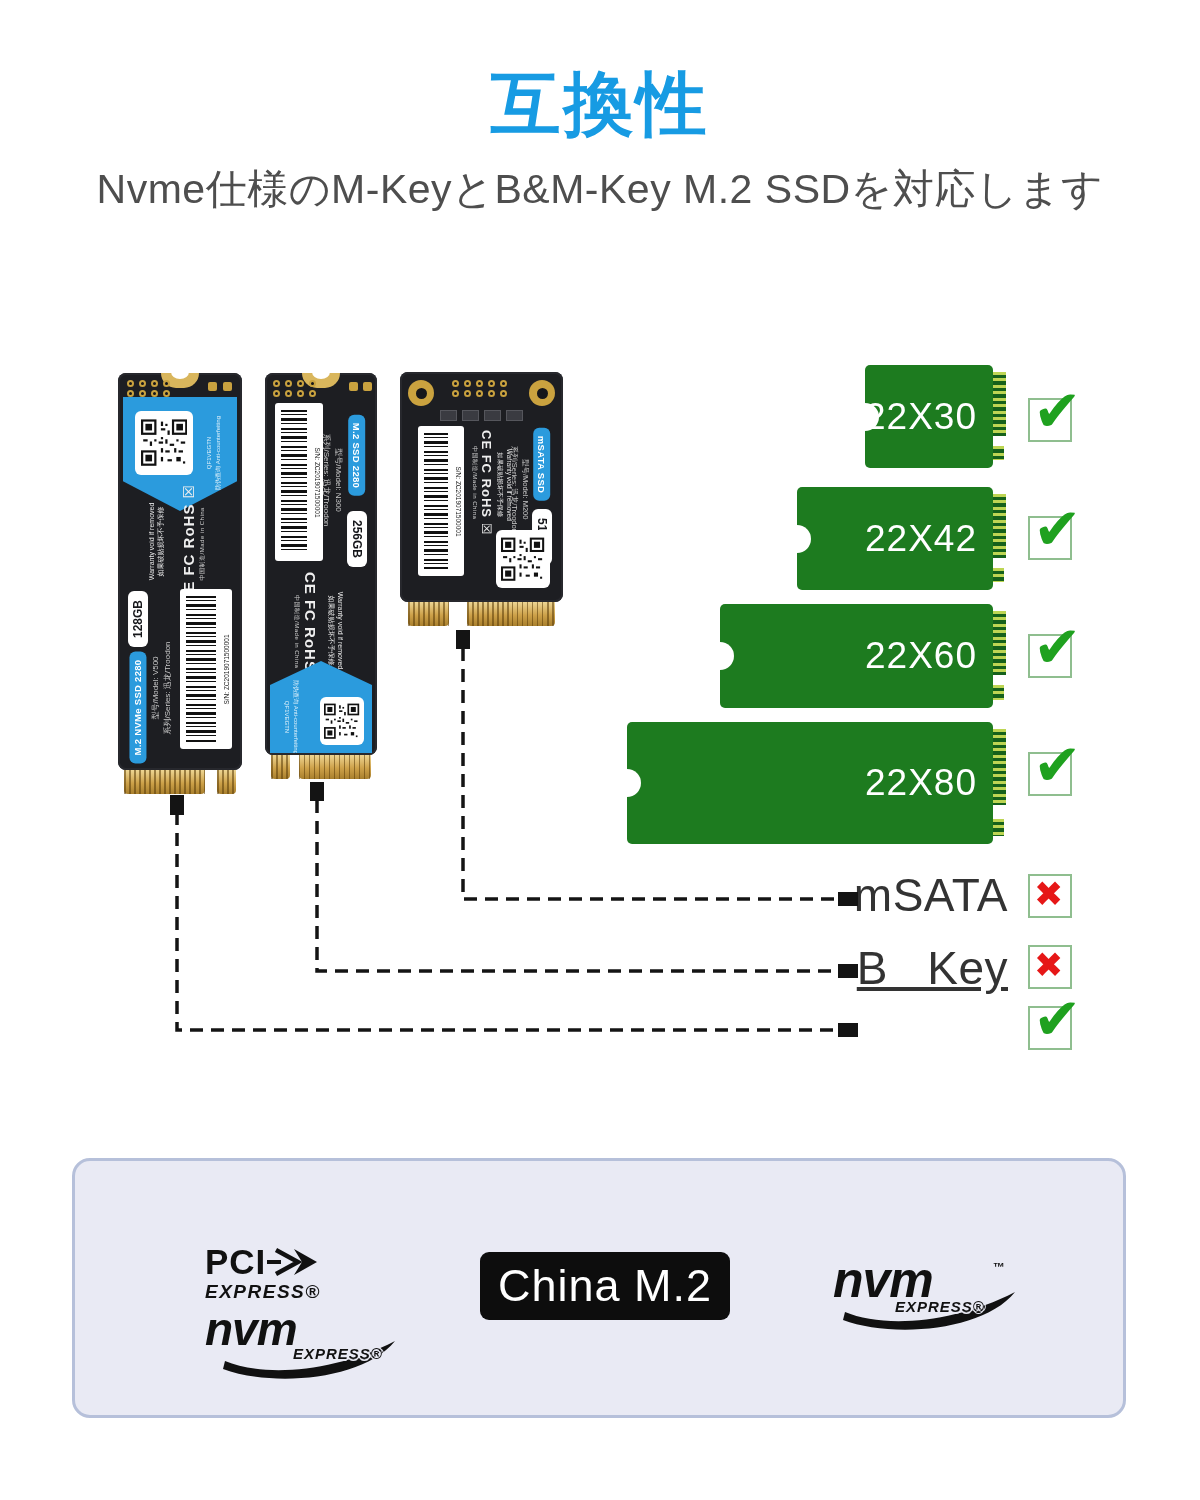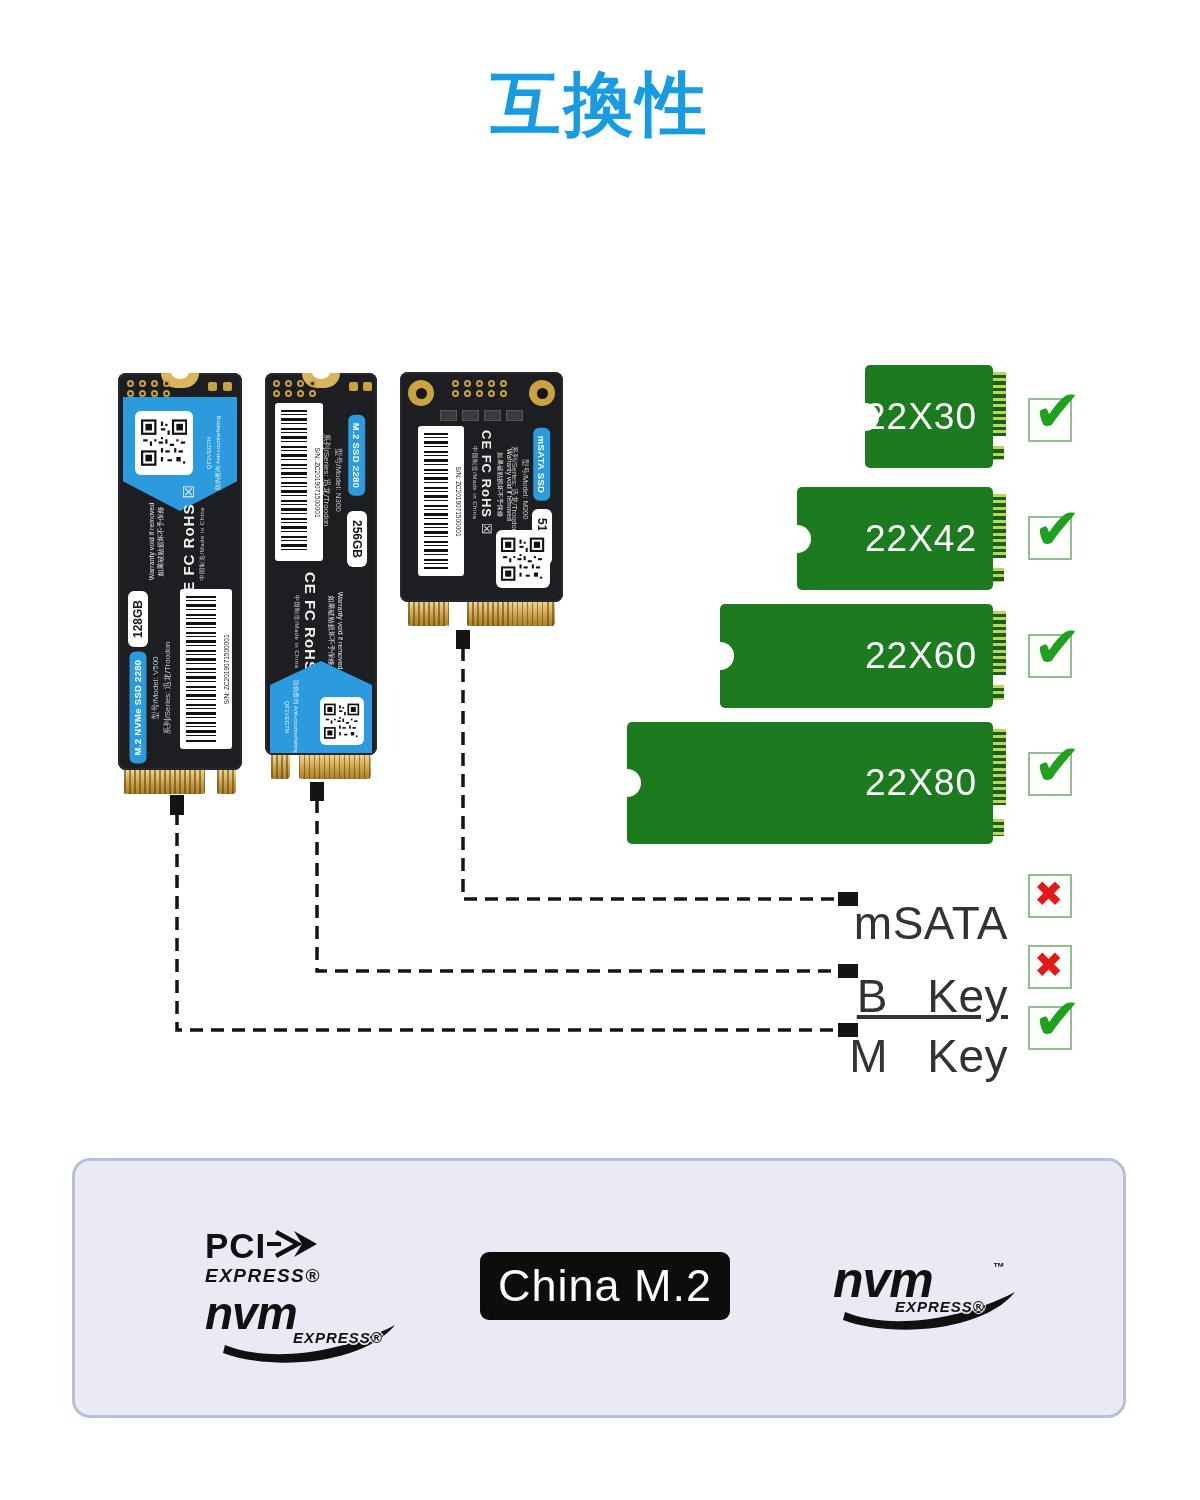--- a/index.html
+++ b/index.html
@@ -71,28 +71,28 @@
   .pins .p-top{top:7px;height:62%;}
   .pins .p-bot{bottom:8px;height:14%;right:2px;}
   
   .checkbox{position:absolute;width:44px;height:44px;background:#fff;
             border:2.5px solid #8FBE8F;box-sizing:border-box;}
   .mark{position:absolute;line-height:1;font-family:"DejaVu Sans",sans-serif;font-weight:700;}
   .mark.check{left:3px;top:-18px;font-size:58px;color:#1FA11F;}
   .mark.cross{left:4px;top:1px;font-size:35px;color:#E61717;}
   
   .keyrow-label{position:absolute;right:192px;font-size:46px;color:#333;
-            word-spacing:26px;letter-spacing:.5px;margin-top:28px;}
+            word-spacing:26px;letter-spacing:.5px;}
   
   .overlay{position:absolute;left:0;top:0;pointer-events:none;}
   
   .panel{position:absolute;left:72px;top:1158px;width:1054px;height:260px;
          background:#E9EAF4;border:3px solid #B6C0DA;border-radius:18px;box-sizing:border-box;}
   .logo-pci{position:absolute;left:205px;top:1228px;width:190px;height:130px;color:#111;}
-  .pci-row{display:flex;}
+  .pci-row{display:flex;align-items:center;margin-top:16px;}
   .pci-word{font-size:35px;font-weight:700;letter-spacing:1px;line-height:1;}
   .pci-express{font-size:19px;font-weight:700;font-style:italic;letter-spacing:1.5px;margin-top:2px;}
   .nvm-word{font-size:46px;font-weight:900;font-style:italic;letter-spacing:-1px;line-height:.9;}
   .nvm-express{position:absolute;font-size:15px;font-weight:700;font-style:italic;
         letter-spacing:1px;color:#111;
         text-shadow:-2px 0 0 #E9EAF4,2px 0 0 #E9EAF4,0 -2px 0 #E9EAF4,0 2px 0 #E9EAF4;}
   .nvm-block{position:relative;}
   .swoosh{position:absolute;}
   .logo-nvme-box{position:absolute;left:480px;top:1252px;width:250px;height:68px;
         background:#0d0d0d;border-radius:9px;display:flex;align-items:center;justify-content:center;}
@@ -137,20 +137,21 @@
       <rect x="12" y="18" width="2" height="1"></rect>
         <rect x="16" y="17" width="2" height="2"></rect>
         <rect x="19" y="19" width="1" height="1"></rect>
     </g>
   </defs>
 </svg>
 
 <div class="canvas">
 
   <div class="title">互換性</div>
+  <div class="subtitle">Nvme仕様のM-KeyとB&amp;M-Key M.2 SSDを対応します</div>
 
   <div class="ssd" style="left:118px;top:373px;width:124px;height:424px;">
     <div class="pcb" style="height:397px;"></div>
     <div class="screw-tab" style="left:43px;"></div>
     <div class="dots" style="left:9px;top:7px;grid-template-columns:repeat(4,9px);">
         <i></i>
         <i></i>
         <i></i>
         <i></i>
         <i></i>
@@ -387,21 +388,20 @@
   <div class="keyrow-label" style="top:868px;">mSATA</div>
   <div class="checkbox" style="left:1028px;top:874px;">
     <span class="mark cross">✖</span>
   </div>
 
   <div class="keyrow-label" style="top:941px;text-decoration:underline;">B Key</div>
   <div class="checkbox" style="left:1028px;top:945px;">
     <span class="mark cross">✖</span>
   </div>
 
-  <div class="keyrow-label" style="top:1001px;">M Key</div>
   <div class="checkbox" style="left:1028px;top:1006px;">
     <span class="mark check">✔</span>
   </div>
 
   <svg class="overlay" width="1200" height="1500">
     <g stroke="#141414" stroke-width="3.5" fill="none" stroke-dasharray="13 8">
       <path d="M177 812 V1030 H838"></path>
       <path d="M317 800 V971 H838"></path>
       <path d="M463 648 V899 H838"></path>
     </g>

